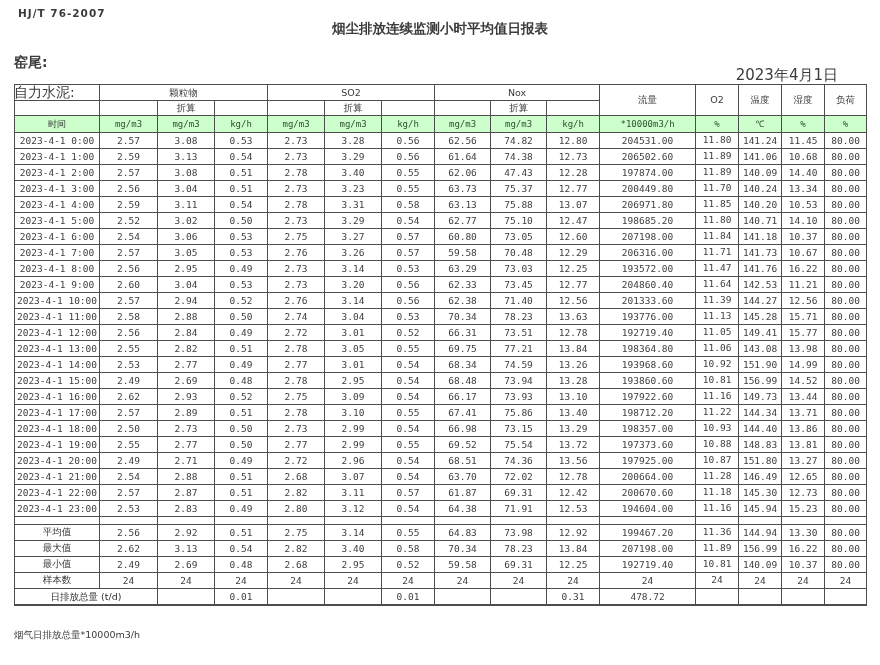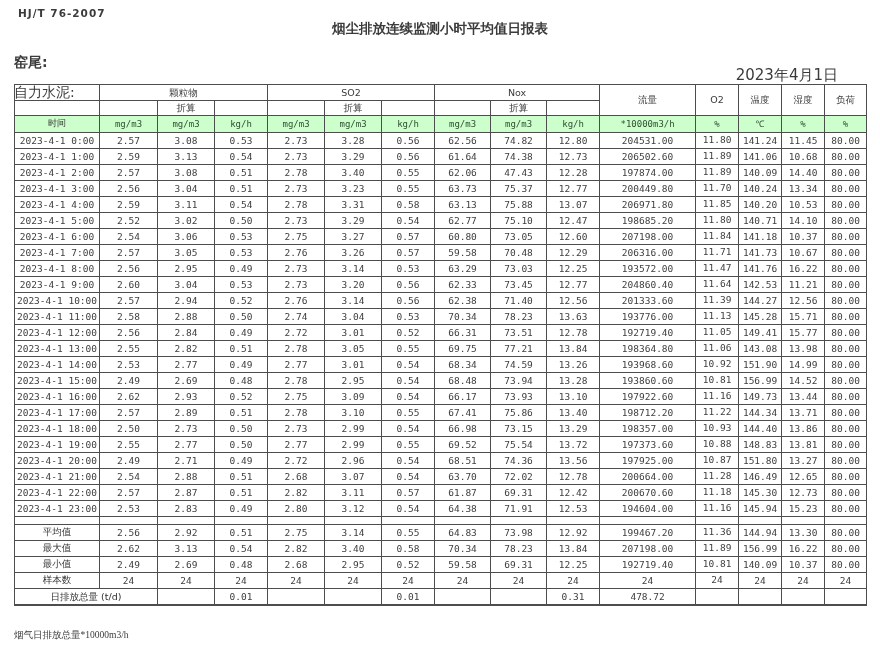--- a/index.html
+++ b/index.html
@@ -11,28 +11,28 @@
   .station{position:absolute;left:14px;top:54px;font-size:14px;font-weight:bold;}
   .report-date{position:absolute;right:42px;top:66px;font-size:15px;}
   table.report{position:absolute;left:14px;top:84px;width:852px;border-collapse:collapse;table-layout:fixed;
         border:1px solid #4d4d4d;border-bottom:2px solid #4d4d4d;}
   table.report td{border:1px solid #4d4d4d;text-align:center;vertical-align:middle;
         font-size:9.5px;line-height:1;padding:0;height:15px;overflow:hidden;white-space:nowrap;}
   thead td.group{height:15px;}
   thead td.sub{height:14px;}
   tr.unitrow td{background:var(--unit-bg,#ccffcc);height:16px;
         font-family:"DejaVu Sans Mono","Liberation Mono",monospace;font-size:9px;color:#2f4f2f;}
-  tr.unitrow td.cjk{font-family:Liberation Mono, monospace;color:#333;margin-top:12px;}
+  tr.unitrow td.cjk{font-family:Liberation Serif, serif;color:#333;margin-top:12px;}
   td.num,td.time{font-family:"DejaVu Sans Mono","Liberation Mono",monospace;font-size:9px;color:#404040;}
   td.o2low{vertical-align:bottom;}
   td.o2low span{position:relative;top:-1px;}
   tr.spacer td{height:7px;}
   td.sumlabel{font-size:9.5px;color:#333;font-family:Liberation Mono, monospace;}
   td.totlabel{text-align:left;padding-left:2px;font-size:9.5px;color:#333;margin-top:32px;}
-  .footnote{position:absolute;left:14px;top:629px;font-size:9.5px;color:#3b3b3b;font-family:Liberation Serif, serif;}
+  .footnote{position:absolute;left:14px;top:629px;font-size:9.5px;color:#3b3b3b;}
   .report-unit-line{position:absolute;left:14px;top:643px;font-size:10px;color:#3b3b3b;}
   .report-unit-line .unit2{margin-left:72px;}
 </style>
 </head>
 <body>
 
 <div class="page">
   <div class="std-code">HJ/T 76-2007</div>
   <div class="report-title">烟尘排放连续监测小时平均值日报表</div>
   <div class="company">自力水泥:</div>

